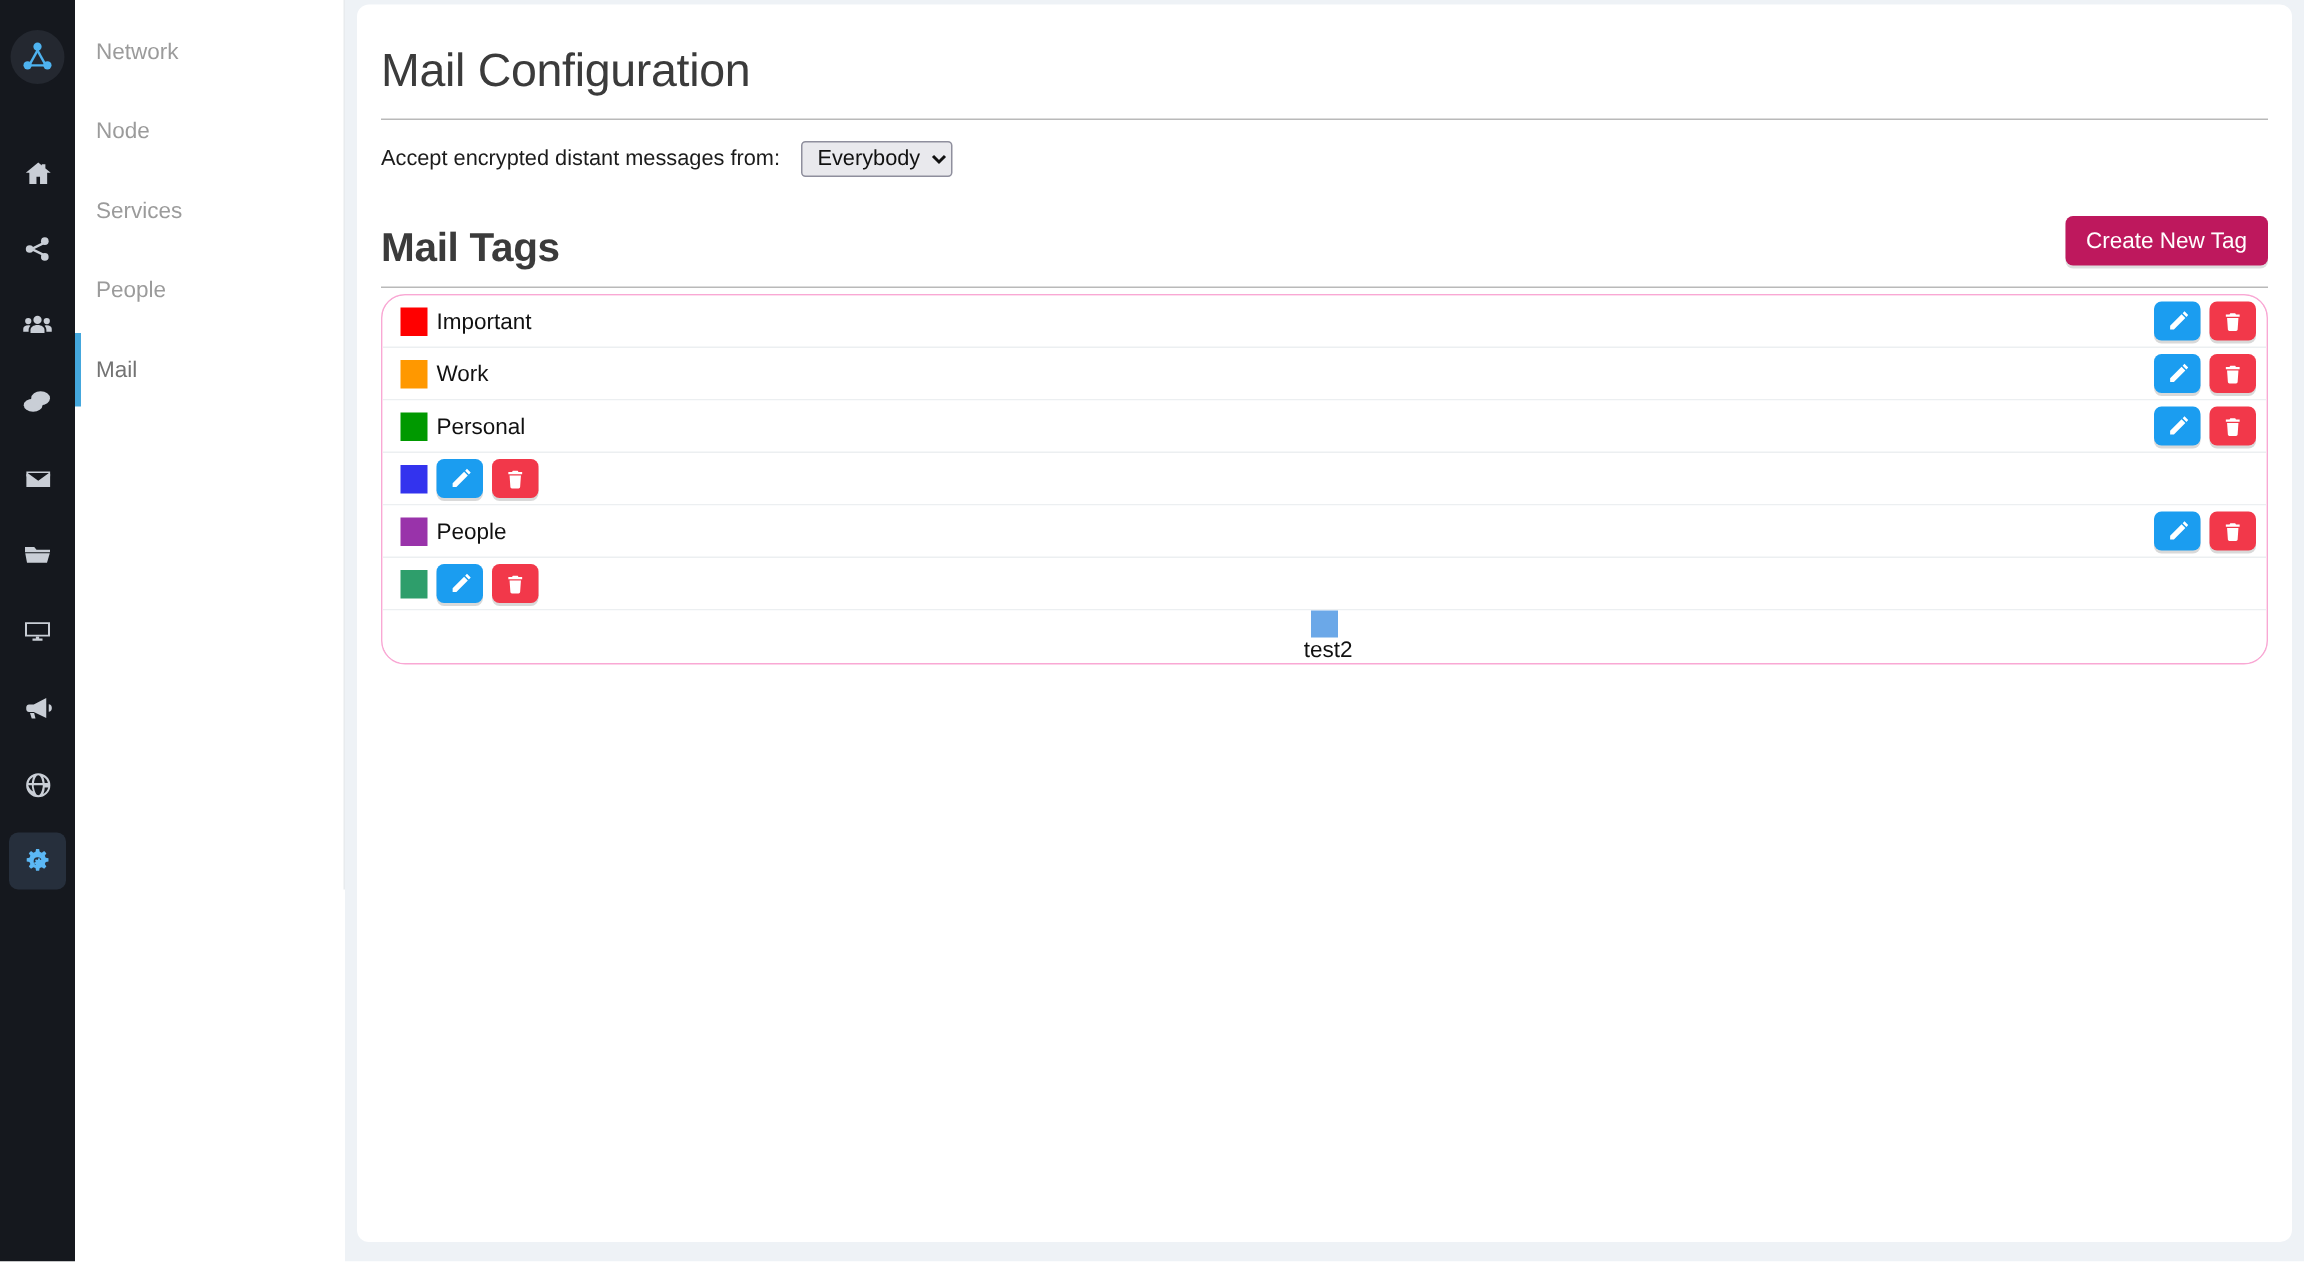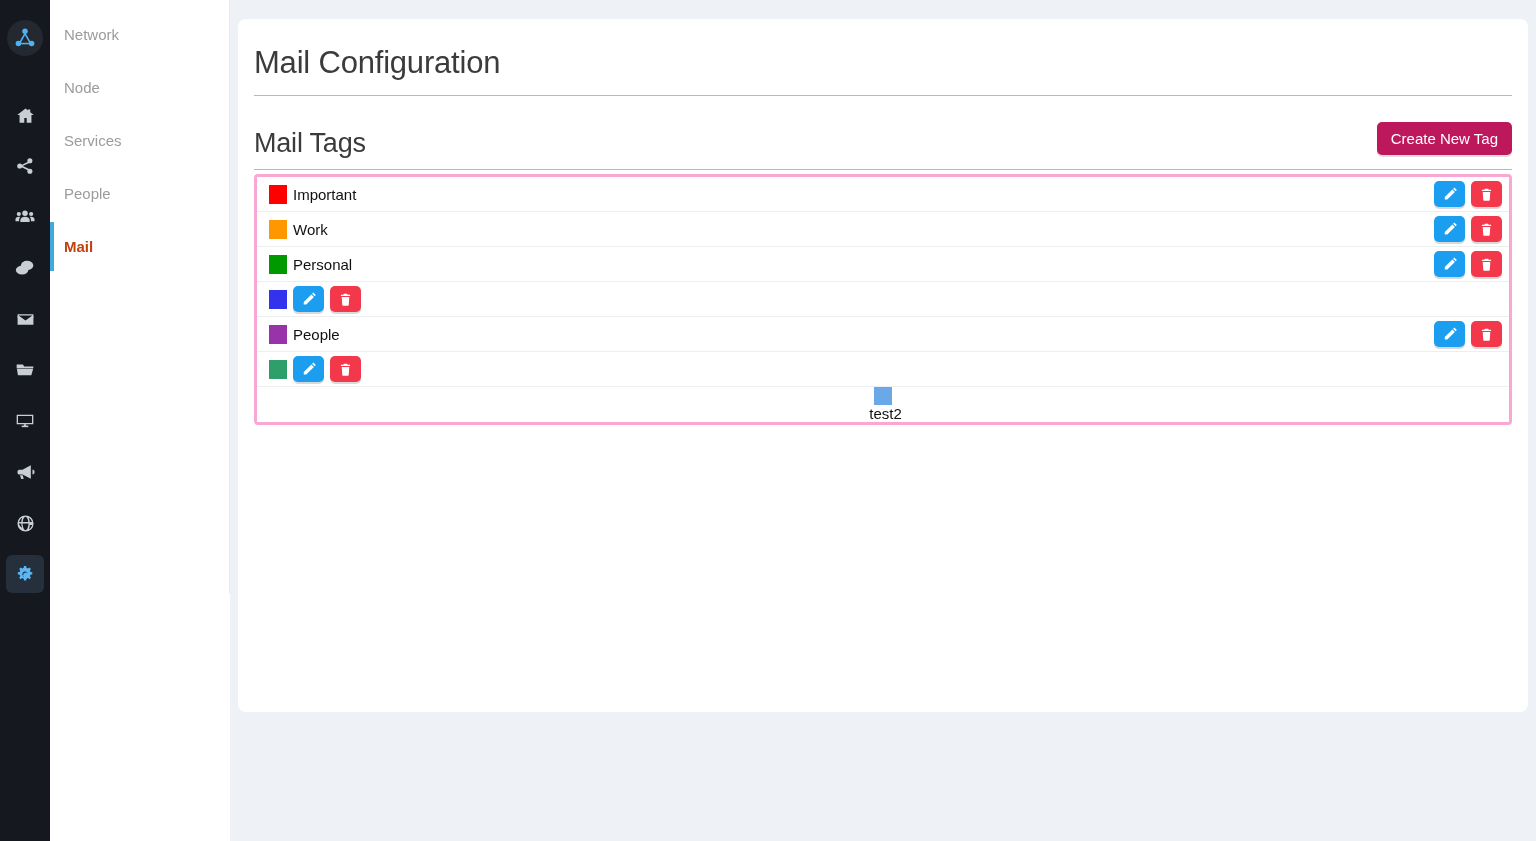--- a/index.html
+++ b/index.html
@@ -83,22 +83,22 @@
     height: 53px;
     display: flex;
     align-items: center;
     padding-left: 14px;
     font-size: 15px;
     color: #9b9b9b;
     cursor: pointer;
     white-space: nowrap;
   }
   .nav-item.active {
-    color: #c2410c;
-    font-weight: bold;
+    color: #737373;
+    font-weight: normal;
     text-align: right;
   }
   .nav-item.active::before {
     content: "";
     position: absolute;
     left: 0px;
     top: 2px;
     bottom: 2px;
     width: 4px;
     background: #44a7dd;
@@ -109,25 +109,24 @@
     flex: 1 1 auto;
     height: 841px;
     background: #eef2f6;
     padding: 3px 8px 10px 8px;
     position: relative;
   }
 
   .content-card {
     background: #ffffff;
     border-radius: 8px;
-    height: 693px;
+    height: 825px;
     padding: 16px 16px 0 16px;
     position: relative;
     overflow: hidden;
-    margin-top: 16px;
   }
 
   h1.page-title {
     font-size: 31px;
     font-weight: normal;
     color: #3b3b3b;
     letter-spacing: -0.2px;
     line-height: 1.2;
     padding-left: 0px;
     margin-top: 9px;
@@ -163,21 +162,21 @@
   }
 
   .section-head {
     display: flex;
     align-items: flex-end;
     justify-content: space-between;
     margin-top: 26px;
   }
   h2.section-title {
     font-size: 27px;
-    font-weight: normal;
+    font-weight: bold;
     color: #3b3b3b;
     letter-spacing: -0.2px;
     line-height: 1.1;
   }
 
   .btn-primary {
     background: #be185d;
     color: #ffffff;
     border: none;
     border-radius: 5px;
@@ -191,22 +190,22 @@
 
   .rule2 {
     border: 0;
     border-top: 1px solid #b9b9b9;
     margin-top: 11px;
   }
 
   
   .tag-list {
     margin-top: 4px;
-    border: 3px solid #f9a8d4;
-    border-radius: 4px;
+    border: 1px solid #f9a8d4;
+    border-radius: 16px;
     overflow: hidden;
   }
 
   .tag-row {
     display: flex;
     align-items: center;
     height: 35px;
     padding: 0 7px 0 12px;
     border-bottom: 1px solid #eceff1;
     background: #ffffff;
@@ -352,20 +351,28 @@
       <span>Mail</span>
     </div>
   </div>
 
   <div class="main-area">
     <div class="content-card">
 
       <h1 class="page-title">Mail Configuration</h1>
       <hr class="rule">
 
+      <div class="setting-row">
+        <span class="setting-label">Accept encrypted distant messages from:</span>
+        <select class="pref-select">
+          <option>Everybody</option>
+          <option>Contacts</option>
+          <option>Nobody</option>
+        </select>
+      </div>
 
       <div class="section-head">
         <h2 class="section-title">Mail Tags</h2>
         <button class="btn-primary">Create New Tag</button>
       </div>
       <hr class="rule2">
 
       <div class="tag-list">
 
         <div class="tag-row">

